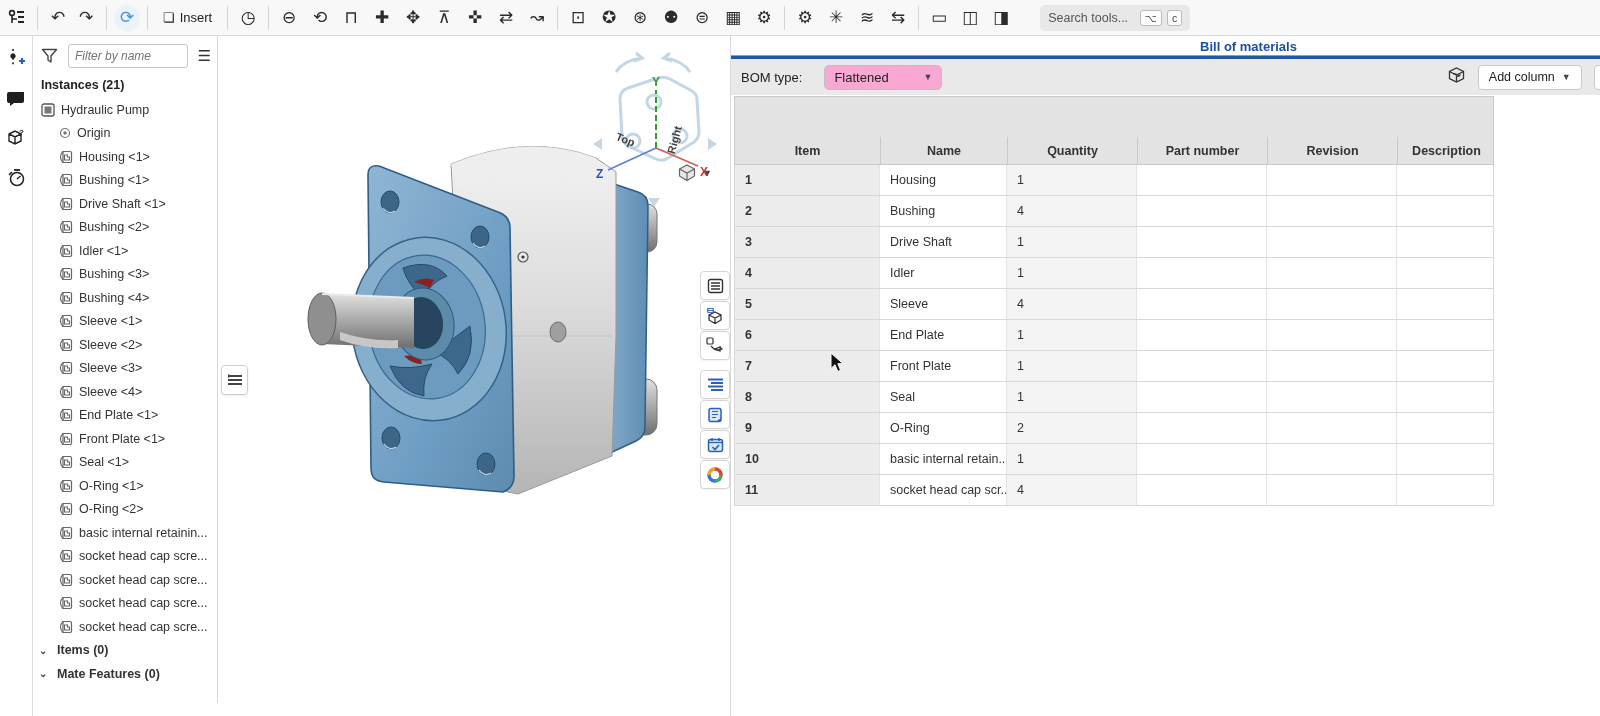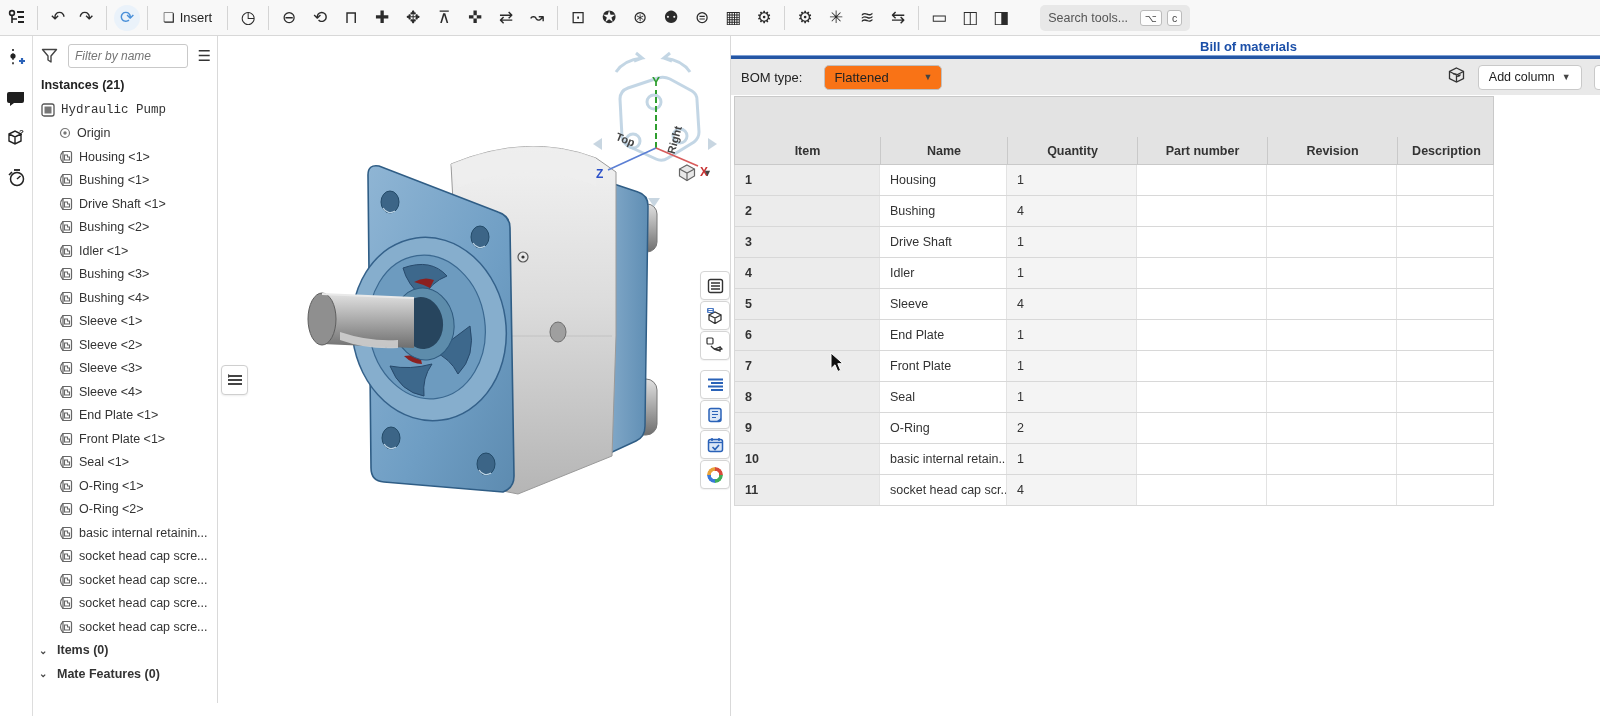--- a/index.html
+++ b/index.html
@@ -31,21 +31,21 @@
   
   #sidebar { position:absolute; left:33px; top:36px; width:185px; height:667px;
     background:#fff; border-right:1px solid #d9d9d9; overflow:hidden; z-index:10; }
   #filter-row { display:flex; align-items:center; gap:10px; padding:8px 6px 6px 8px; }
   #filter-input { flex:1; height:24px; border:1px solid #c9c9c9; border-radius:3px;
     font-style:italic; font-size:12px; padding:0 6px; color:#999; width:100px;
     font-family:"Liberation Sans", sans-serif; }
   .tree-h { font-weight:bold; font-size:12.5px; color:#222; padding:4px 8px 6px; }
   .tree-row { display:flex; align-items:center; gap:6px; height:23.5px; padding-left:26px;
     font-size:12.5px; color:#333; white-space:nowrap; cursor:default; }
-  .tree-root { padding-left:8px; font-size:12.5px;font-family:Liberation Mono, monospace; }
+  .tree-root { padding-left:8px; font-size:12.5px; }
   .tree-group { padding-left:6px; font-weight:bold; }
   .tw { flex:none; display:flex; align-items:center; }
   .chev { font-size:10px; color:#444; width:12px; }
 
   
   #viewport { position:absolute; left:218px; top:36px; width:512px; height:680px;
     background:#fff; }
   #tree-toggle { position:absolute; left:3px; top:329px; width:27px; height:30px;
     background:#fff; border:1px solid #cfcfcf; border-radius:4px; display:flex;
     align-items:center; justify-content:center; font-size:14px; color:#444; cursor:pointer;
@@ -68,21 +68,21 @@
             mask:radial-gradient(circle, transparent 0 4px, #000 4.5px); }
 
   
   #bom { position:absolute; left:730px; top:36px; width:1036px; height:680px; background:#fff;
     border-left:1px solid #d9d9d9; }
   #bom-tab { height:23px; display:flex; align-items:center; justify-content:center;
     font-size:13px; font-weight:bold; color:#1b4fa8;
     border-bottom:3px solid #2456a4; box-shadow:0 -1px 0 #7d9fd4 inset; cursor:pointer; }
   #bom-toolbar { height:36px; background:#e9e9e9; display:flex; align-items:center;
     padding:0 10px; font-size:13px; color:#222;gap:12px; }
-  #bom-type-select { margin-left:10px; width:118px; height:25px; background:#f97316;
+  #bom-type-select { margin-left:10px; width:118px; height:25px; background:#f9a8d4;
     border:1px solid #bfbfbf; border-radius:5px; display:flex; align-items:center;
     justify-content:space-between; padding:0 9px; font-size:13px; cursor:pointer; }
   #bom-toolbar .spacer { flex:1; }
   .bom-btn { background:#fff; border:1px solid #c9c9c9; border-radius:4px; height:25px;
     display:flex; align-items:center; gap:7px; padding:0 10px; font-size:12.5px;
     cursor:pointer; color:#222; }
   .caret { font-size:9px; color:#444; }
   #bom-export { font-size:16px; margin-left:8px; cursor:pointer; color:#333; }
   #bom-more { margin-left:10px; letter-spacing:2px; font-weight:bold; font-size:13px; cursor:pointer; }
 

